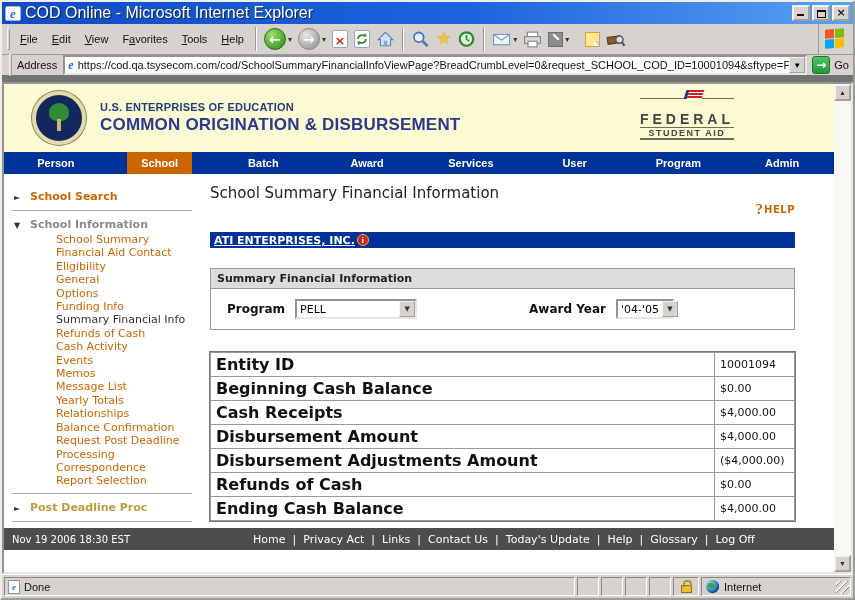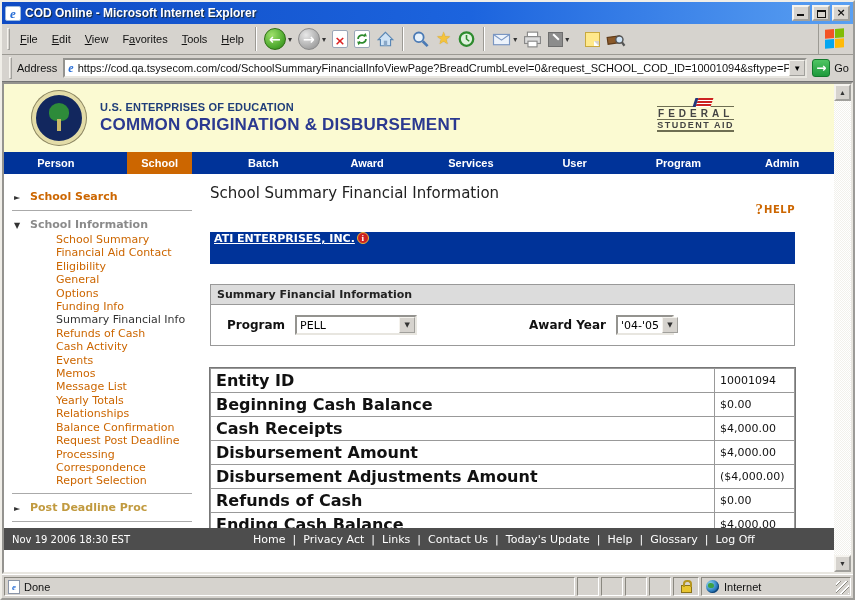--- a/index.html
+++ b/index.html
@@ -2,21 +2,21 @@
 <html><head>
 <meta charset="utf-8">
 <style>
   * { margin:0; padding:0; box-sizing:border-box; }
   html,body { width:855px; height:600px; font-family:"Liberation Sans", sans-serif; }
   .window { width:855px; height:600px; background:#D6D3CE; border:2px outset #F0EEE8; display:flex; flex-direction:column; overflow:hidden; }
 
   
   .titlebar { height:22px; background:linear-gradient(90deg,#0F4BC4 0%,#1C64DE 55%,#5AA0F2 100%); display:flex; align-items:center; padding:0 3px; flex:none; }
   .ie-logo { width:16px; height:15px; background:#fff; border:1px solid #9BB8DC; border-radius:2px; color:#2A6FD6; font:italic bold 13px/13px "Liberation Serif",serif; text-align:center; margin-right:4px; }
-  .title-text { color:#fff; font-weight:bold; font-size:12px; text-shadow:1px 1px 1px #123; flex:1; white-space:nowrap; overflow:hidden; }
+  .title-text { color:#fff; font-weight:normal; font-size:16px; text-shadow:1px 1px 1px #123; flex:1; white-space:nowrap; overflow:hidden; }
   .winbtns { display:flex; gap:2px; }
   .winbtn { width:18px; height:16px; background:#D6D3CE; border:2px outset #F5F3EE; position:relative; }
   .winbtn .min { position:absolute; left:3px; bottom:3px; width:7px; height:2px; background:#111; }
   .winbtn .max { position:absolute; left:3px; top:3px; width:9px; height:8px; border:1px solid #111; border-top-width:2px; }
   .winbtn.close { font:bold 11px/12px "DejaVu Sans",sans-serif; text-align:center; color:#111; }
 
   
   .menurow { height:31px; display:flex; align-items:center; background:#D6D3CE; border-bottom:1px solid #9C9A94; flex:none; padding:0 2px; }
   .grip { width:3px; height:22px; border:1px outset #F5F3EE; margin:0 3px; }
   .menu-items { display:flex; align-items:center; }
@@ -34,21 +34,21 @@
   .note-sq { width:15px; height:15px; background:#FFE98C; border:1px solid #C9A93F; position:relative; }
   .note-sq::after { content:""; position:absolute; right:0; bottom:0; border-style:solid; border-width:0 5px 5px 0; border-color:transparent #D6D3CE #fff transparent; }
   .gray-sq { width:15px; height:15px; background:#8C8C8C; border:1px solid #6E6E6E; position:relative; }
   .gray-sq::after { content:""; position:absolute; left:3px; top:3px; width:8px; height:2px; background:#fff; transform:rotate(45deg); }
   .winflag { width:20px; height:20px; display:grid; grid-template-columns:9px 9px; grid-template-rows:9px 9px; gap:1px; transform:skewY(-4deg); margin:0 6px; }
   .winflag span:nth-child(1){background:#F35325;} .winflag span:nth-child(2){background:#81BC06;}
   .winflag span:nth-child(3){background:#05A6F0;} .winflag span:nth-child(4){background:#FFBA08;}
   .logo-panel { margin-left:auto; align-self:stretch; display:flex; align-items:center; border-left:1px solid #9C9A94; }
 
   
-  .addrrow { height:27px; display:flex; align-items:center; background:#D6D3CE; border-bottom:1px solid #737373; flex:none; padding:0 4px; }
+  .addrrow { height:27px; display:flex; align-items:center; background:#D6D3CE; border-bottom:7px solid #737373; flex:none; padding:0 4px; }
   .addr-label { font-size:11px; color:#111; margin:0 6px 0 2px; }
   .addr-input { flex:1; height:20px; background:#fff; border:2px inset #E8E6E0; display:flex; align-items:center; overflow:hidden; }
   .addr-ie { color:#2A6FD6; font:italic bold 12px/14px "Liberation Serif",serif; margin:0 4px 0 3px; }
   .addr-url { font-size:11px; color:#111; white-space:nowrap; overflow:hidden; flex:1; font-family:"Liberation Sans",sans-serif; }
   .addr-drop { width:16px; height:16px; background:#D6D3CE; border:1px outset #F5F3EE; font-size:8px; line-height:15px; text-align:center; flex:none; }
   .go-btn { display:flex; align-items:center; margin-left:5px; }
   .go-icon { width:18px; height:18px; background:linear-gradient(#4FC563,#1E9A3C); border:1px solid #137A2C; border-radius:3px; color:#fff; font:bold 12px/17px "DejaVu Sans",sans-serif; text-align:center; }
   .go-text { font-size:11px; margin-left:4px; color:#111; }
 
   
@@ -65,21 +65,21 @@
   .seal { width:54px; height:54px; border-radius:50%; background:#12275E; border:4px solid #E3DCA8; box-shadow:0 0 0 1px #8A8460; position:relative; flex:none; margin-left:14px; }
   .seal::before { content:""; position:absolute; left:13px; top:8px; width:20px; height:18px; border-radius:50% 50% 40% 40%; background:#2E8B3A; }
   .seal::after { content:""; position:absolute; left:21px; top:24px; width:4px; height:12px; background:#C9B86A; }
   .banner-text { margin-left:14px; }
   .dept-line { font-size:11px; font-weight:bold; color:#1F3D7A; letter-spacing:.2px; }
   .app-line { font-size:17px; font-weight:bold; color:#2B3990; letter-spacing:.2px; margin-top:2px; }
   .fsa { margin-left:auto; margin-right:86px; text-align:center; position:relative; }
   .fsa-acronym { font:bold 30px/28px "Liberation Serif",serif; color:#6E6E52; letter-spacing:1px; }
   .fsa-cap { position:absolute; top:-7px; left:50%; width:18px; height:9px; transform:translateX(-2px) skewX(-18deg);
     background:repeating-linear-gradient(180deg,#C22 0 2px,#fff 2px 3px); border-left:3px solid #23367A; }
-  .fsa-federal { font-size:10px; font-weight:bold; letter-spacing:4px; color:#444; border-top:1px solid #6E6E52; margin-top:1px; padding-top:1px; }
+  .fsa-federal { font-size:14px; font-weight:bold; letter-spacing:4px; color:#444; border-top:1px solid #6E6E52; margin-top:1px; padding-top:12px; }
   .fsa-studentaid { font-size:9px; font-weight:bold; letter-spacing:1.5px; color:#444; border-top:1px solid #6E6E52; border-bottom:2px solid #6E6E52; }
 
   
   .nav { height:22px; background:#003399; display:flex; flex:none; }
   .nav-tab { flex:1; text-align:center; }
   .nav-tab-label { display:inline-block; height:22px; line-height:22px; padding:0 14px; color:#fff; font-size:11px; font-weight:bold; }
   .nav-tab-label.active-label { background:#CC6600; }
 
   
   .page-body { flex:1; display:flex; overflow:hidden; }
@@ -93,21 +93,21 @@
   .side-links { padding-left:52px; }
   .side-link { display:block; font-size:11px; line-height:13.4px; color:#CC6600; text-decoration:none; }
   .side-link.current { color:#333; }
 
   .main { width:585px; margin-left:8px; padding-top:10px; font-family:"DejaVu Sans",sans-serif; }
   .title-row { display:flex; align-items:flex-start;flex-direction:column; }
   .page-title { font-size:15px; color:#222; }
   .help { margin-left:auto; color:#CC6600; display:flex; align-items:center; }
   .help-q { font:bold 15px/14px "Liberation Serif",serif; margin-right:1px; }
   .help-t { font-size:10px; font-weight:bold; letter-spacing:.5px; }
-  .school-bar { margin-top:16px; height:32px; background:#003399; display:flex; padding-left:4px; }
+  .school-bar { margin-top:16px; height:16px; background:#003399; display:flex; align-items:center; padding-left:4px; }
   .school-link { color:#fff; font-size:11px; font-weight:bold; text-decoration:underline; }
   .info-icon { width:12px; height:12px; border-radius:50%; background:#CC2222; border:1px solid #E8B53C; color:#fff; font:bold 9px/11px "Liberation Serif",serif; text-align:center; margin-left:2px; }
 
   .section-box { margin-top:20px; border:1px solid #999; }
   .section-head { height:20px; background:#DCDCDC; border-bottom:1px solid #999; font-size:11px; font-weight:bold; color:#222; line-height:19px; padding-left:6px; }
   .section-body { height:40px; display:flex; align-items:center; background:#fff; padding-left:16px; }
   .fld-label { font-size:12px; font-weight:bold; color:#111; }
   .sel { display:flex; align-items:center; height:20px; background:#fff; border:2px inset #E8E6E0; margin-left:10px; }
   .sel-text { font-size:11px; padding:0 3px; flex:1; white-space:nowrap; }
   .sel-btn { width:16px; height:16px; flex:none; background:#D6D3CE; border:1px outset #F5F3EE; font-size:7px; line-height:14px; text-align:center; color:#333; }

